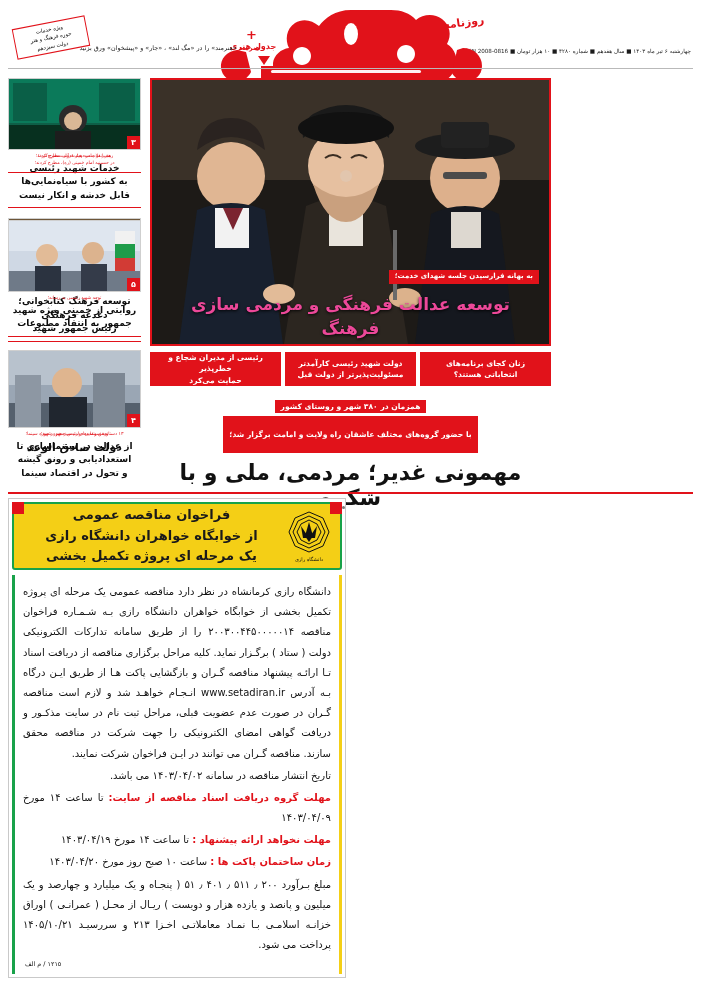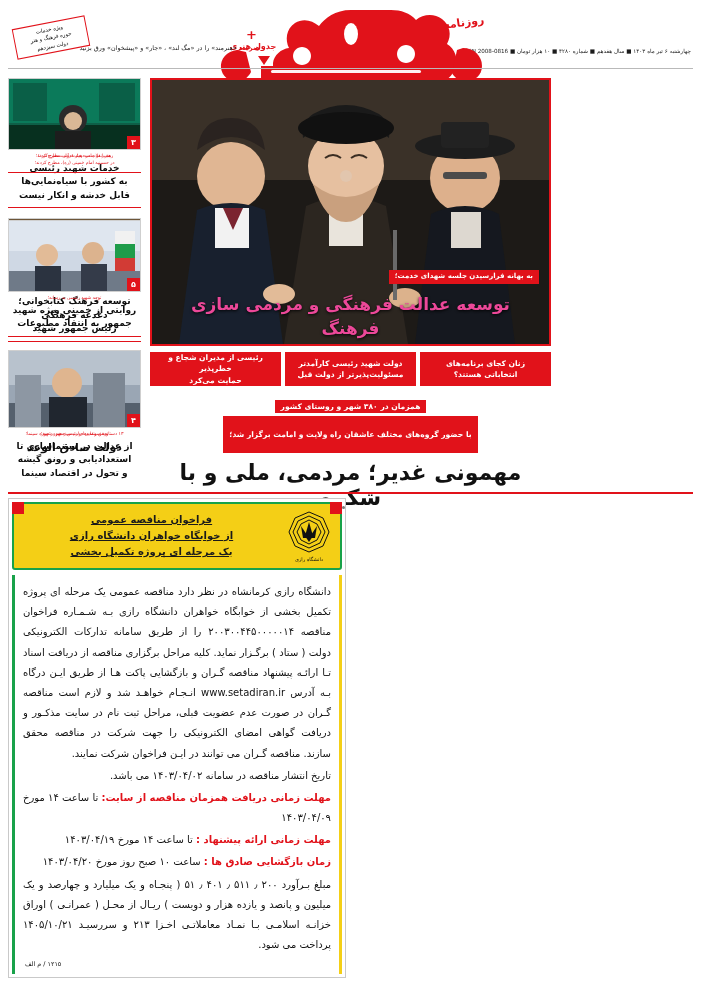--- a/index.html
+++ b/index.html
@@ -177,21 +177,21 @@
   .cl-msg { color:#111; font-size:6.2px; margin-top:4px; }
   .cl-logo { position:absolute; right:7px; top:16px; width:56px; height:28px; }
 
   
   .yt-outer { border:1.5px solid #c9c9c9; padding:3px; background:#fff; height:480px; position:relative; }
   .yt-head { position:relative; background:#f4cf16; border:2px solid #18a24a; height:68px; border-radius:3px; display:flex; align-items:center; direction:rtl; }
   .yt-corner-l { position:absolute; left:-2px; top:-2px; width:12px; height:12px; background:#e1121a; }
   .yt-corner-r { position:absolute; right:-2px; top:-2px; width:12px; height:12px; background:#e1121a; }
   .yt-logo { width:52px; height:56px; margin-right:5px; flex:0 0 auto; position:relative; }
   .yt-titles { flex:1; text-align:center; direction:rtl; padding-left:6px; }
-  .yt-titles div { font-weight:bold; color:#1a1a1a; font-size:10px; line-height:1.6;text-decoration:underline; }
+  .yt-titles div { font-weight:bold; color:#1a1a1a; font-size:13px; line-height:1.6; }
   .yt-body { direction:rtl; font-size:10px; line-height:2.02; color:#111; text-align:justify; padding:7px 4px 0; }
   .yt-body p { margin-bottom:2px; }
   .yt-red { color:#e1121a; font-weight:bold; }
   .yt-sig { text-align:left; direction:rtl; font-size:6.4px; margin-top:5px; padding-left:6px; color:#111; }
   .yt-stripe-l { position:absolute; left:3px; top:76px; bottom:3px; width:3px; background:#18a24a; }
   .yt-stripe-r { position:absolute; right:3px; top:76px; bottom:3px; width:3px; background:#f4cf16; }
   .yt-inner { position:absolute; left:10px; right:10px; top:76px; bottom:4px; overflow:hidden; }
 
   .scroll-dot { position:absolute; right:0; top:7px; width:3px; height:3px; border-radius:50%; background:#777; }
 </style>
@@ -567,29 +567,29 @@
 
         <div class="yt-stripe-l"></div>
         <div class="yt-stripe-r"></div>
 
         <div class="yt-inner">
           <div class="yt-body">
             <p>دانشگاه رازی کرمانشاه در نظر دارد مناقصه عمومی یک مرحله ای پروژه تکمیل بخشی از خوابگاه خواهران دانشگاه رازی بـه شـمـاره فراخوان مناقصه ۲۰۰۳۰۰۴۴۵۰۰۰۰۰۱۴ را از طریق سامانه تدارکات الکترونیکی دولت ( ستاد ) برگـزار نماید. کلیه مراحل برگزاری مناقصه از دریافت اسناد تـا ارائـه پیشنهاد مناقصه گـران و بازگشایی پاکت هـا از طریق ایـن درگاه بـه آدرس www.setadiran.ir انـجـام خواهـد شد و لازم است مناقصه گـران در صورت عدم عضویت قبلی، مراحل ثبت نام در سایت مذکـور و دریافت گواهی امضای الکترونیکی را جهت شرکت در مناقصه محقق سازند. مناقصه گـران می توانند در ایـن فراخوان شرکت نمایند.</p>
             <p>تاریخ انتشار مناقصه در سامانه ۱۴۰۳/۰۴/۰۲ می باشد.</p>
 
             <p>
-              <span class="yt-red">مهلت زمانی دریافت همزمان مناقصه از سایت:</span>
+              <span class="yt-red">مهلت گروه دریافت اسناد مناقصه از سایت:</span>
               <span>تا ساعت ۱۴ مورخ ۱۴۰۳/۰۴/۰۹</span>
             </p>
             <p>
-              <span class="yt-red">مهلت زمانی ارائه پیشنهاد :</span>
+              <span class="yt-red">مهلت نخواهد ارائه پیشنهاد :</span>
               <span>تا ساعت ۱۴ مورخ ۱۴۰۳/۰۴/۱۹</span>
             </p>
             <p>
-              <span class="yt-red">زمان بازگشایی صادق ها :</span>
+              <span class="yt-red">زمان ساختمان پاکت ها :</span>
               <span>ساعت ۱۰ صبح روز مورخ ۱۴۰۳/۰۴/۲۰</span>
             </p>
 
             <p>مبلغ بـرآورد ۲۰۰ ٫ ۵۱۱ ٫ ۴۰۱ ٫ ۵۱ ( پنجـاه و یک میلیارد و چهارصد و یک میلیون و پانصد و یازده هزار و دویست ) ریـال از محـل ( عمرانـی ) اوراق خزانـه اسلامـی بـا نمـاد معاملاتـی اخـزا ۲۱۳ و سررسیـد ۱۴۰۵/۱۰/۲۱ پرداخت می شود.</p>
 
 
           </div>
           <div class="yt-sig">۱۲۱۵ / م الف</div>
         </div>
       </div>

